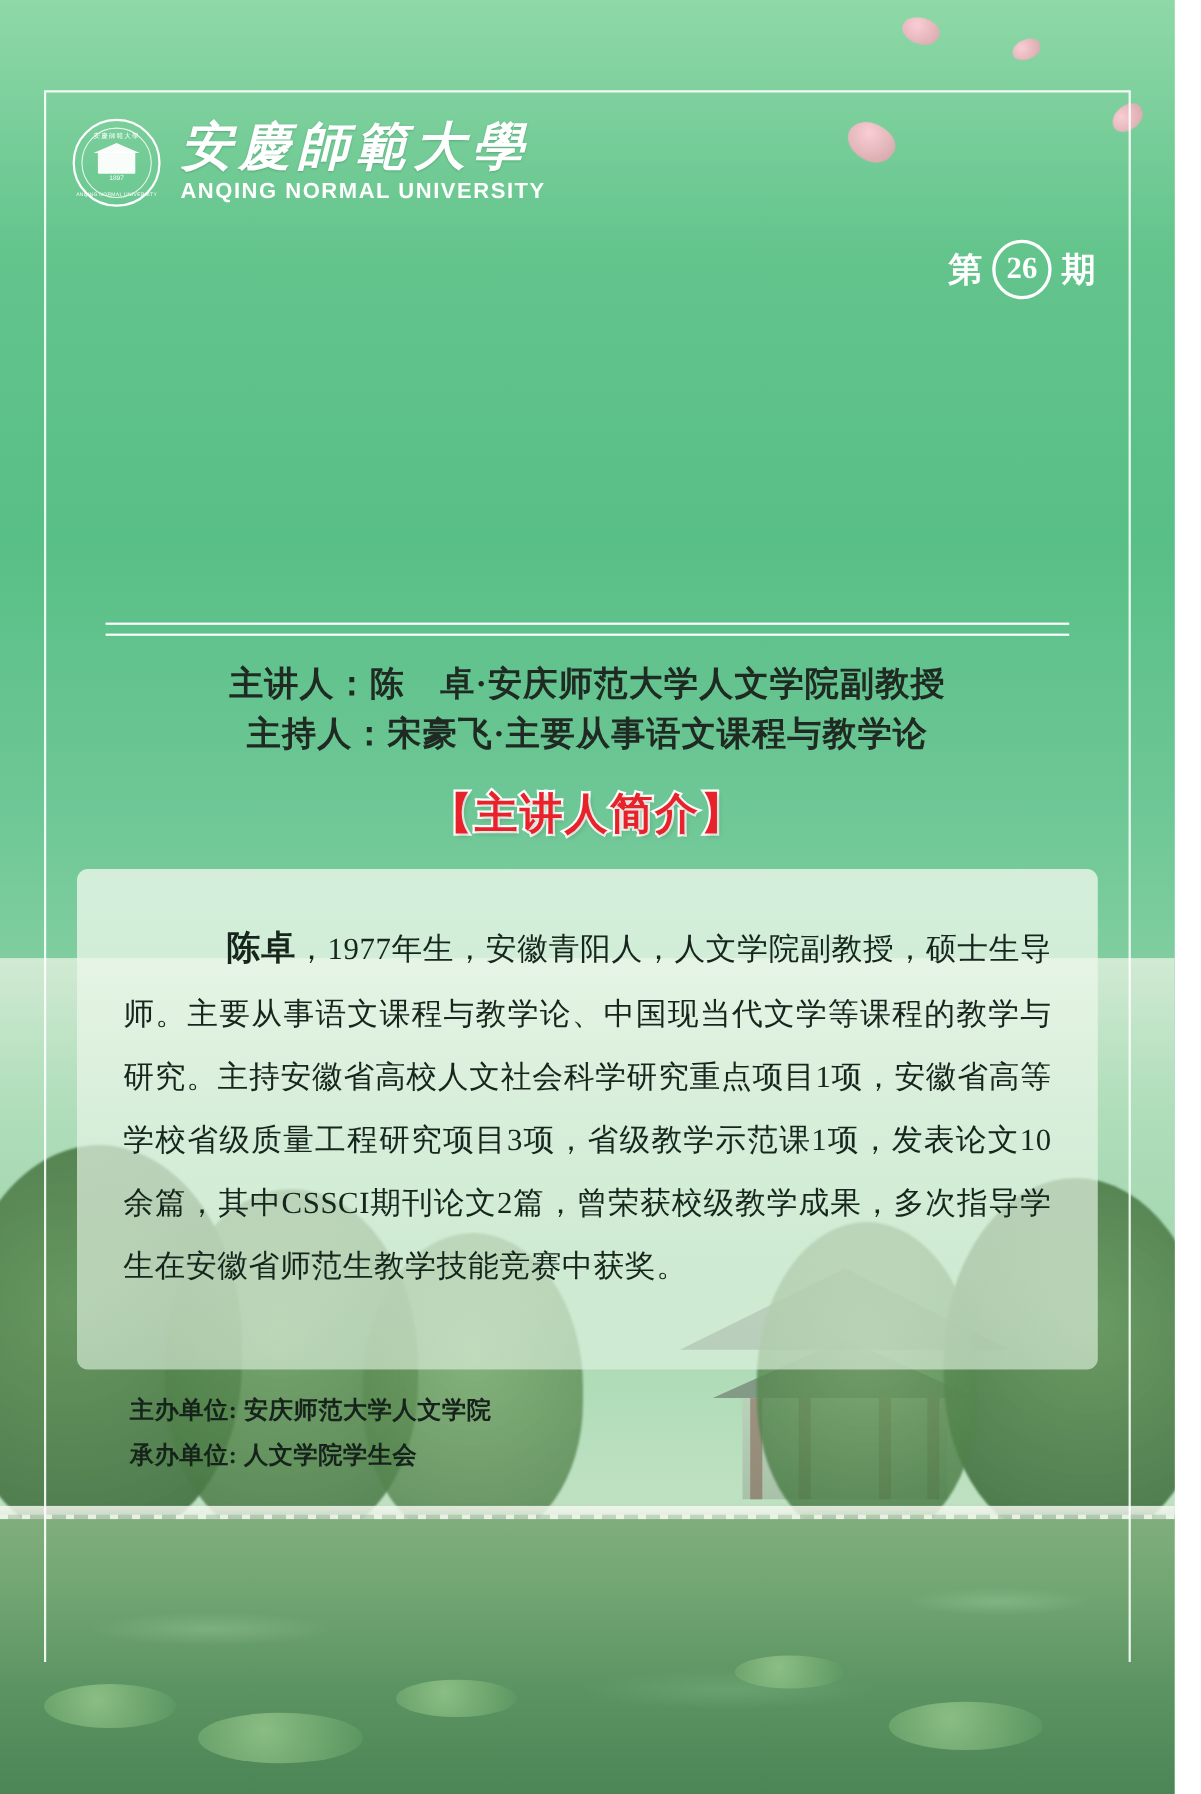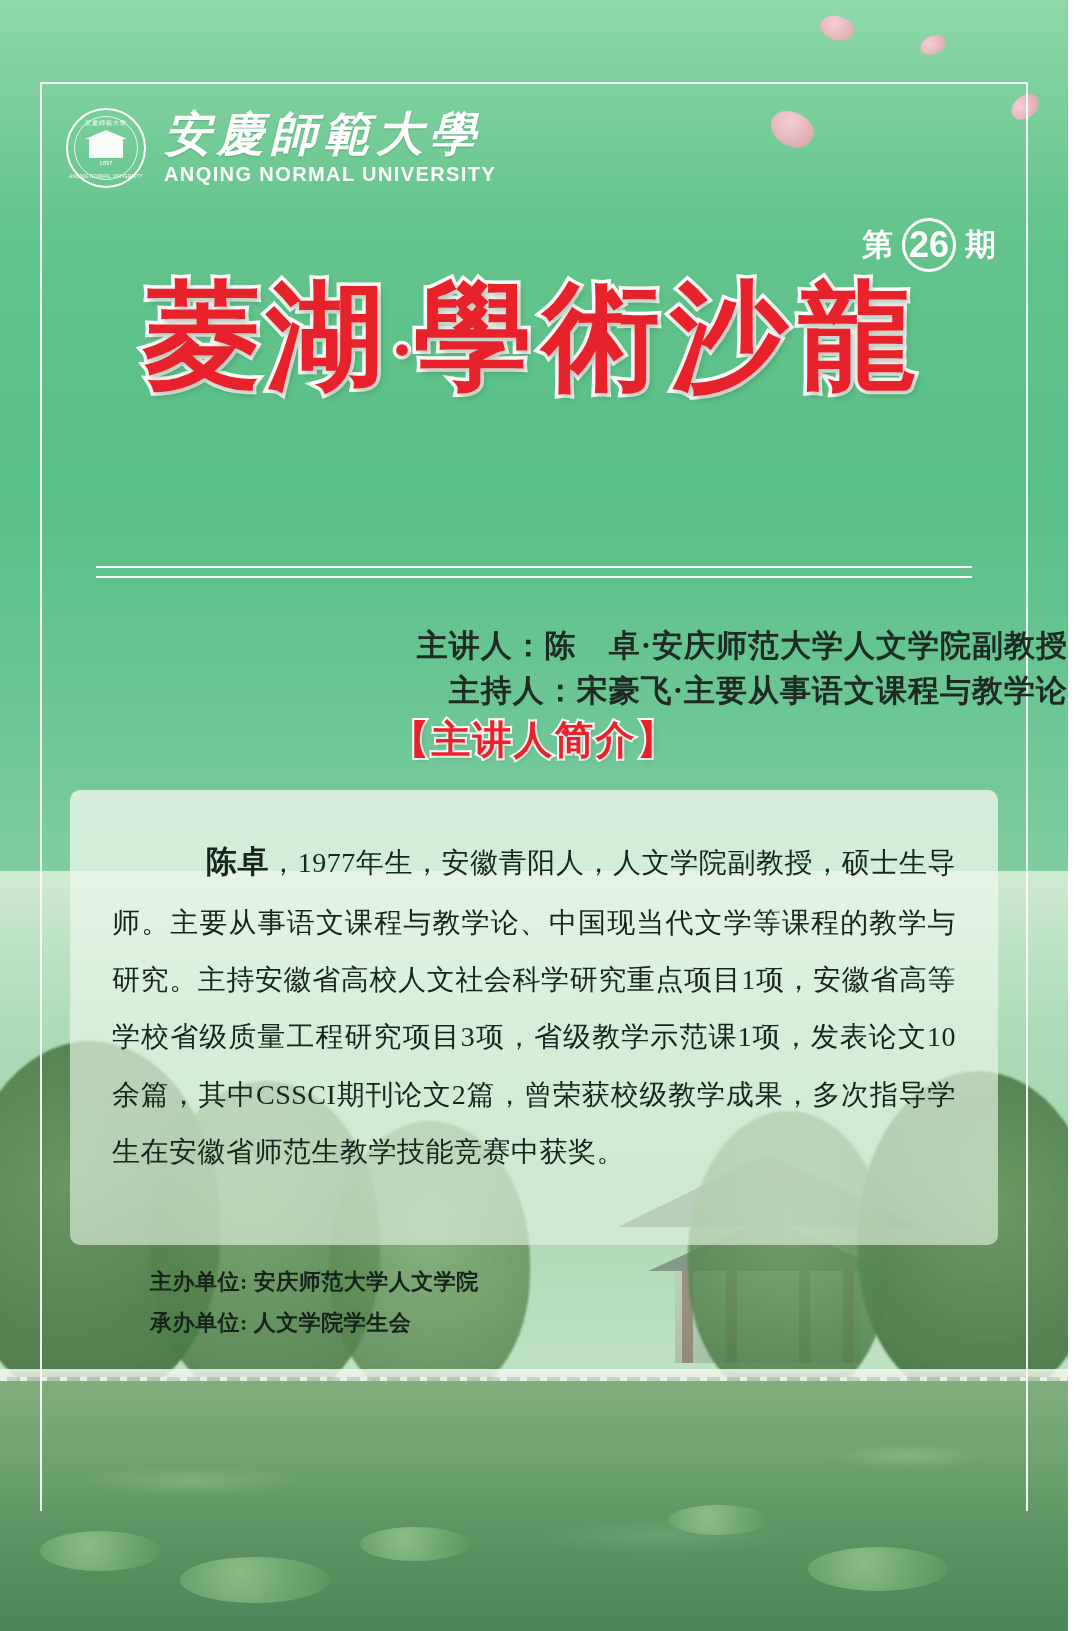--- a/index.html
+++ b/index.html
@@ -244,22 +244,22 @@
     font-weight: bold;
   }
   .issue .num {
     width: 48px;
     height: 48px;
     border: 3px solid #ffffff;
     border-radius: 50%;
     display: flex;
     align-items: center;
     justify-content: center;
-    font-family: Liberation Sans, sans-serif;
-    font-size: 36px;
+    font-family: Liberation Serif, serif;
+    font-size: 28px;
     font-weight: bold;
     margin: 0 9px;
   }
 
   
   .title-main {
     position: absolute;
     left: 0; right: 0;
     top: 262px;
     text-align: center;
@@ -302,22 +302,22 @@
     right: 96px;
     top: 566px;
     height: 8px;
     border-top: 2px solid #ffffff;
     border-bottom: 2px solid #ffffff;
   }
 
   .people {
     position: absolute;
     left: 0; right: 0;
-    top: 624px;
-    text-align: right;
+    top: 600px;
+    text-align: center;
     color: #1f2a22;
     font-family: "Liberation Serif", serif;
     font-size: 31px;
     font-weight: bold;
     line-height: 1.45;
     letter-spacing: 1px;
   }
 
   .section-label {
     position: absolute;
@@ -369,21 +369,21 @@
     top: 1262px;
     display: flex;
     justify-content: space-between;
     font-family: "Liberation Serif", serif;
     font-size: 22px;
     font-weight: bold;
     color: #16231a;
     line-height: 1.85;
     letter-spacing: 0.5px;
   }
-  .footer .col-right { text-align: left; margin-left: 32px; }
+  .footer .col-right { text-align: left; }
 </style>
 </head>
 <body>
 
 <div class="poster">
 
   <div class="scenery">
     <div class="sky-haze"></div>
 
     <div class="pavilion">
@@ -434,23 +434,20 @@
         <div class="logo-en">ANQING NORMAL UNIVERSITY</div>
       </div>
     </div>
 
     <div class="issue">
       <span>第</span>
       <span class="num">26</span>
       <span>期</span>
     </div>
 
-    <div class="title-main">
-      <span>菱湖</span><span class="dot">·</span><span class="part2">學術沙龍</span>
-    </div>
 
 
     <div class="divider"></div>
 
     <div class="people">
       <div>主讲人：陈　卓·安庆师范大学人文学院副教授</div>
       <div>主持人：宋豪飞·主要从事语文课程与教学论</div>
     </div>
 
     <div class="section-label">【主讲人简介】</div>

